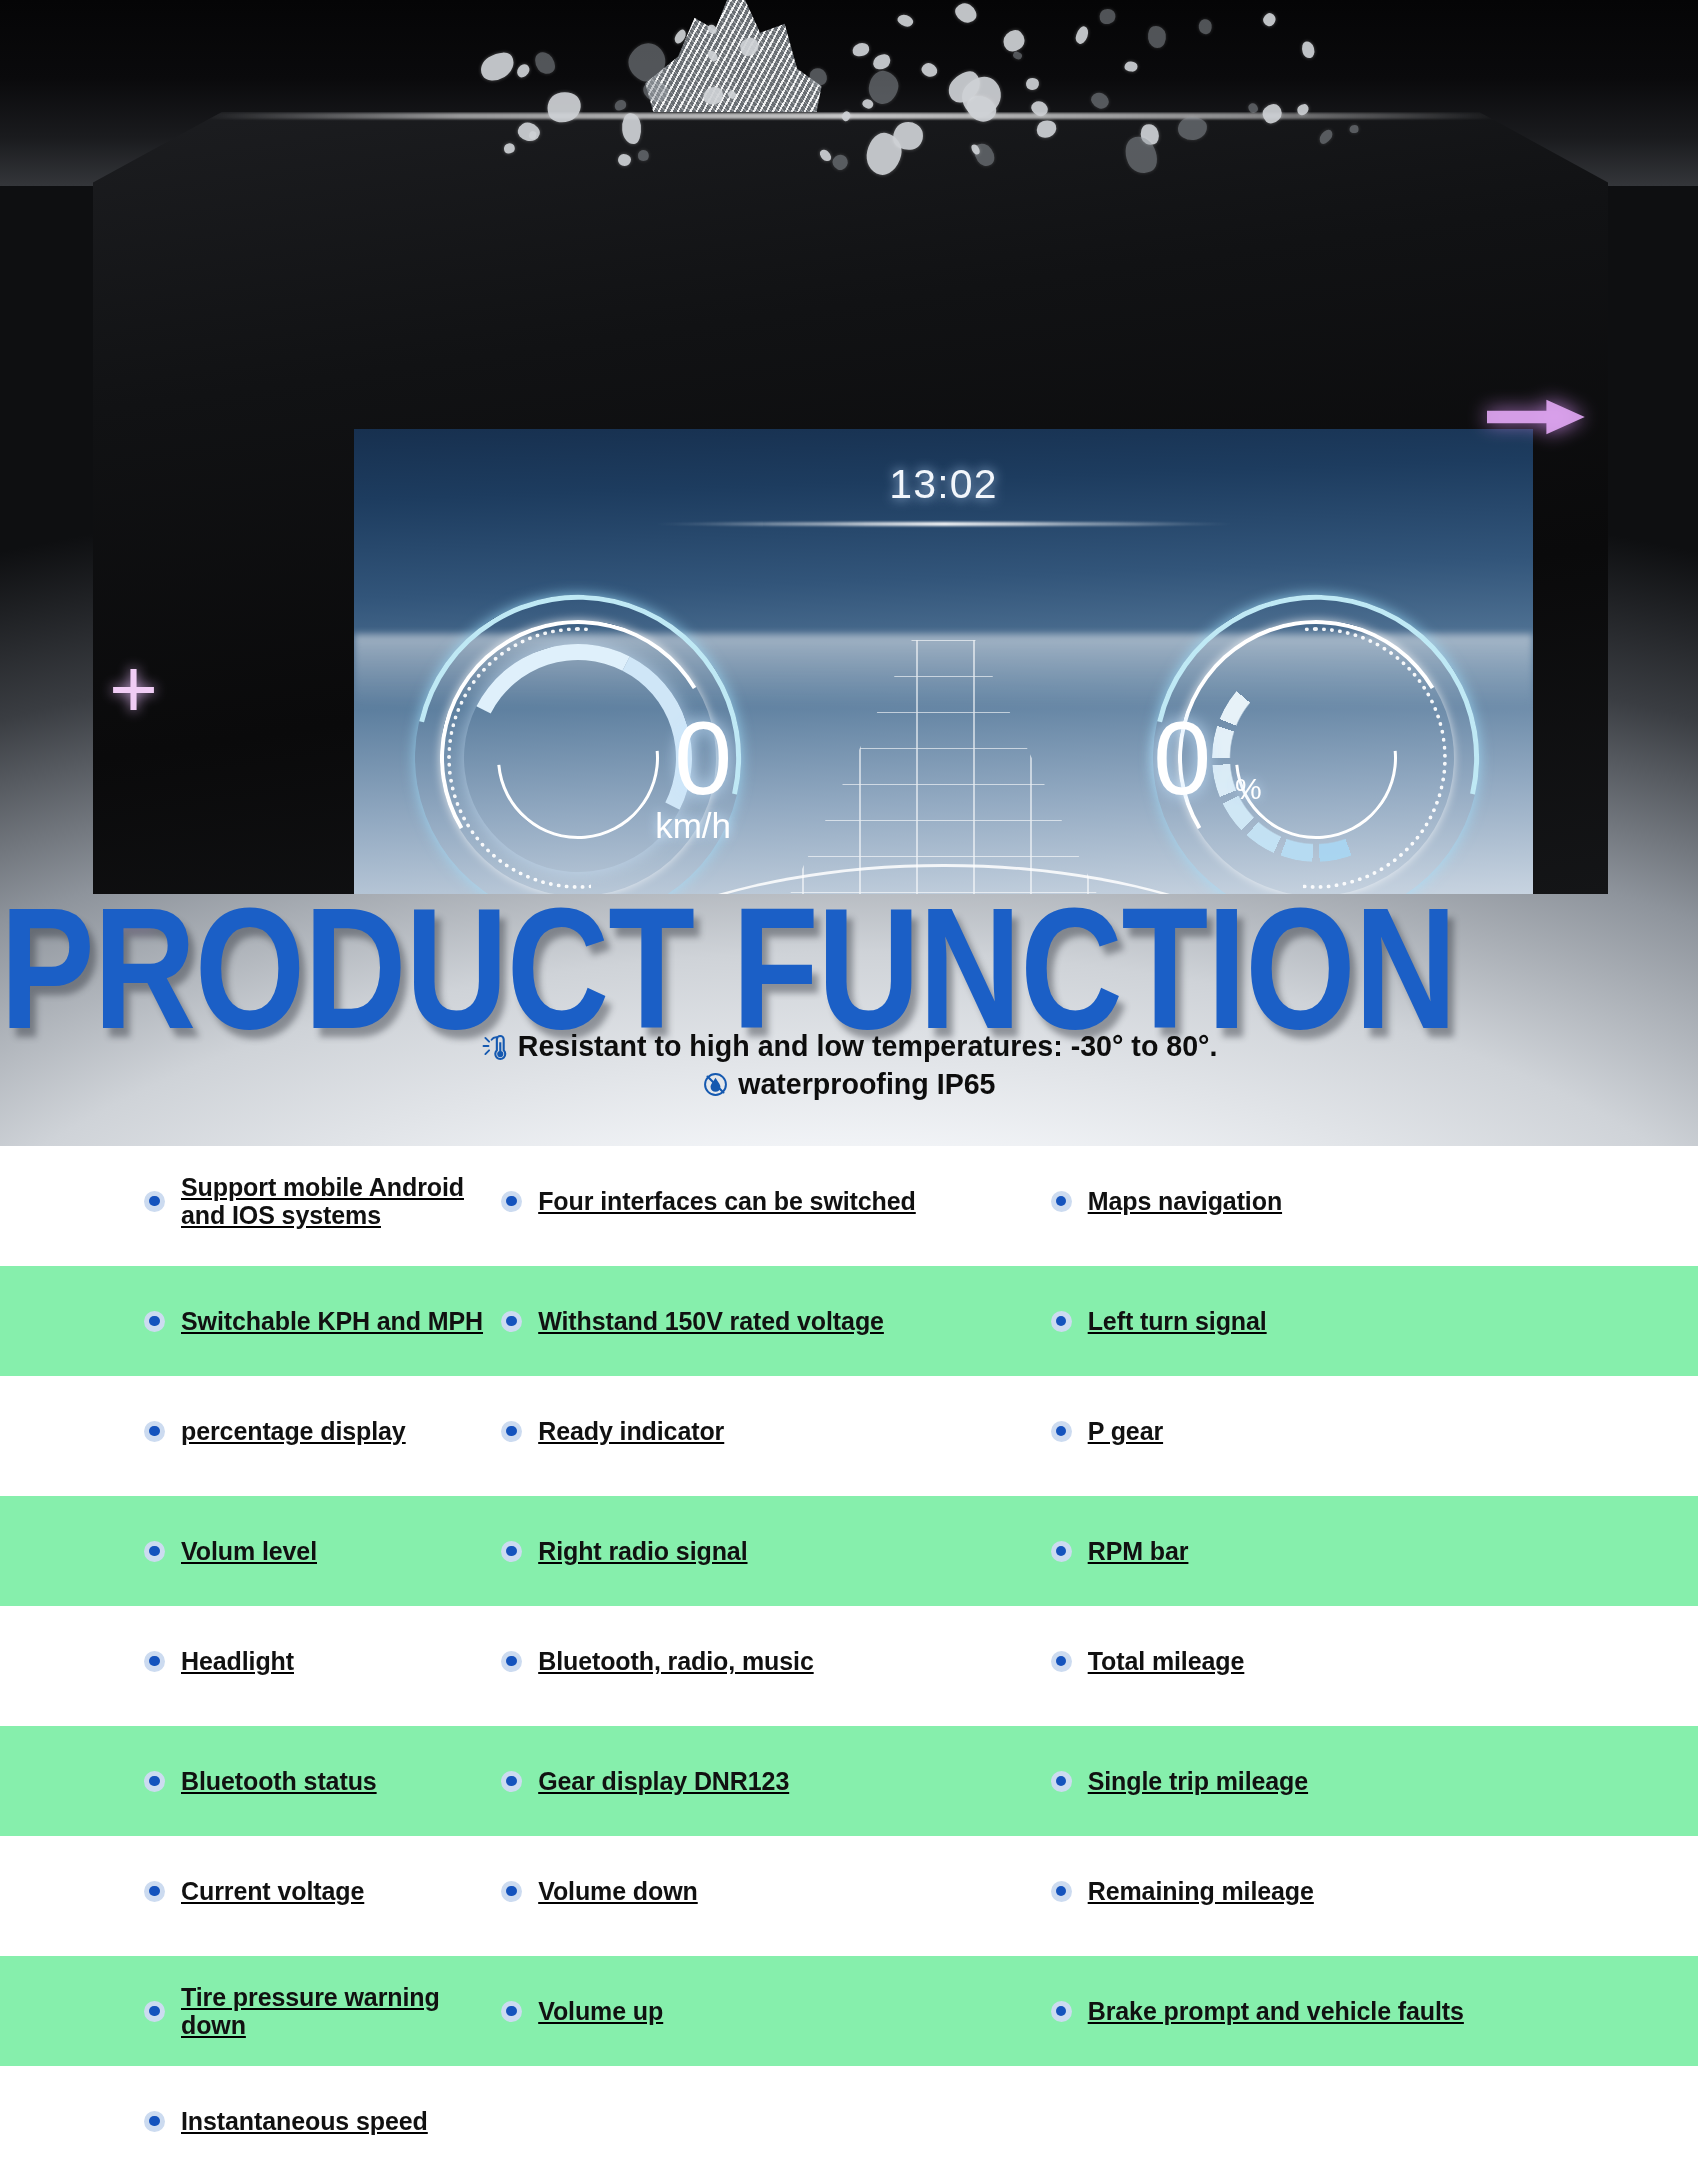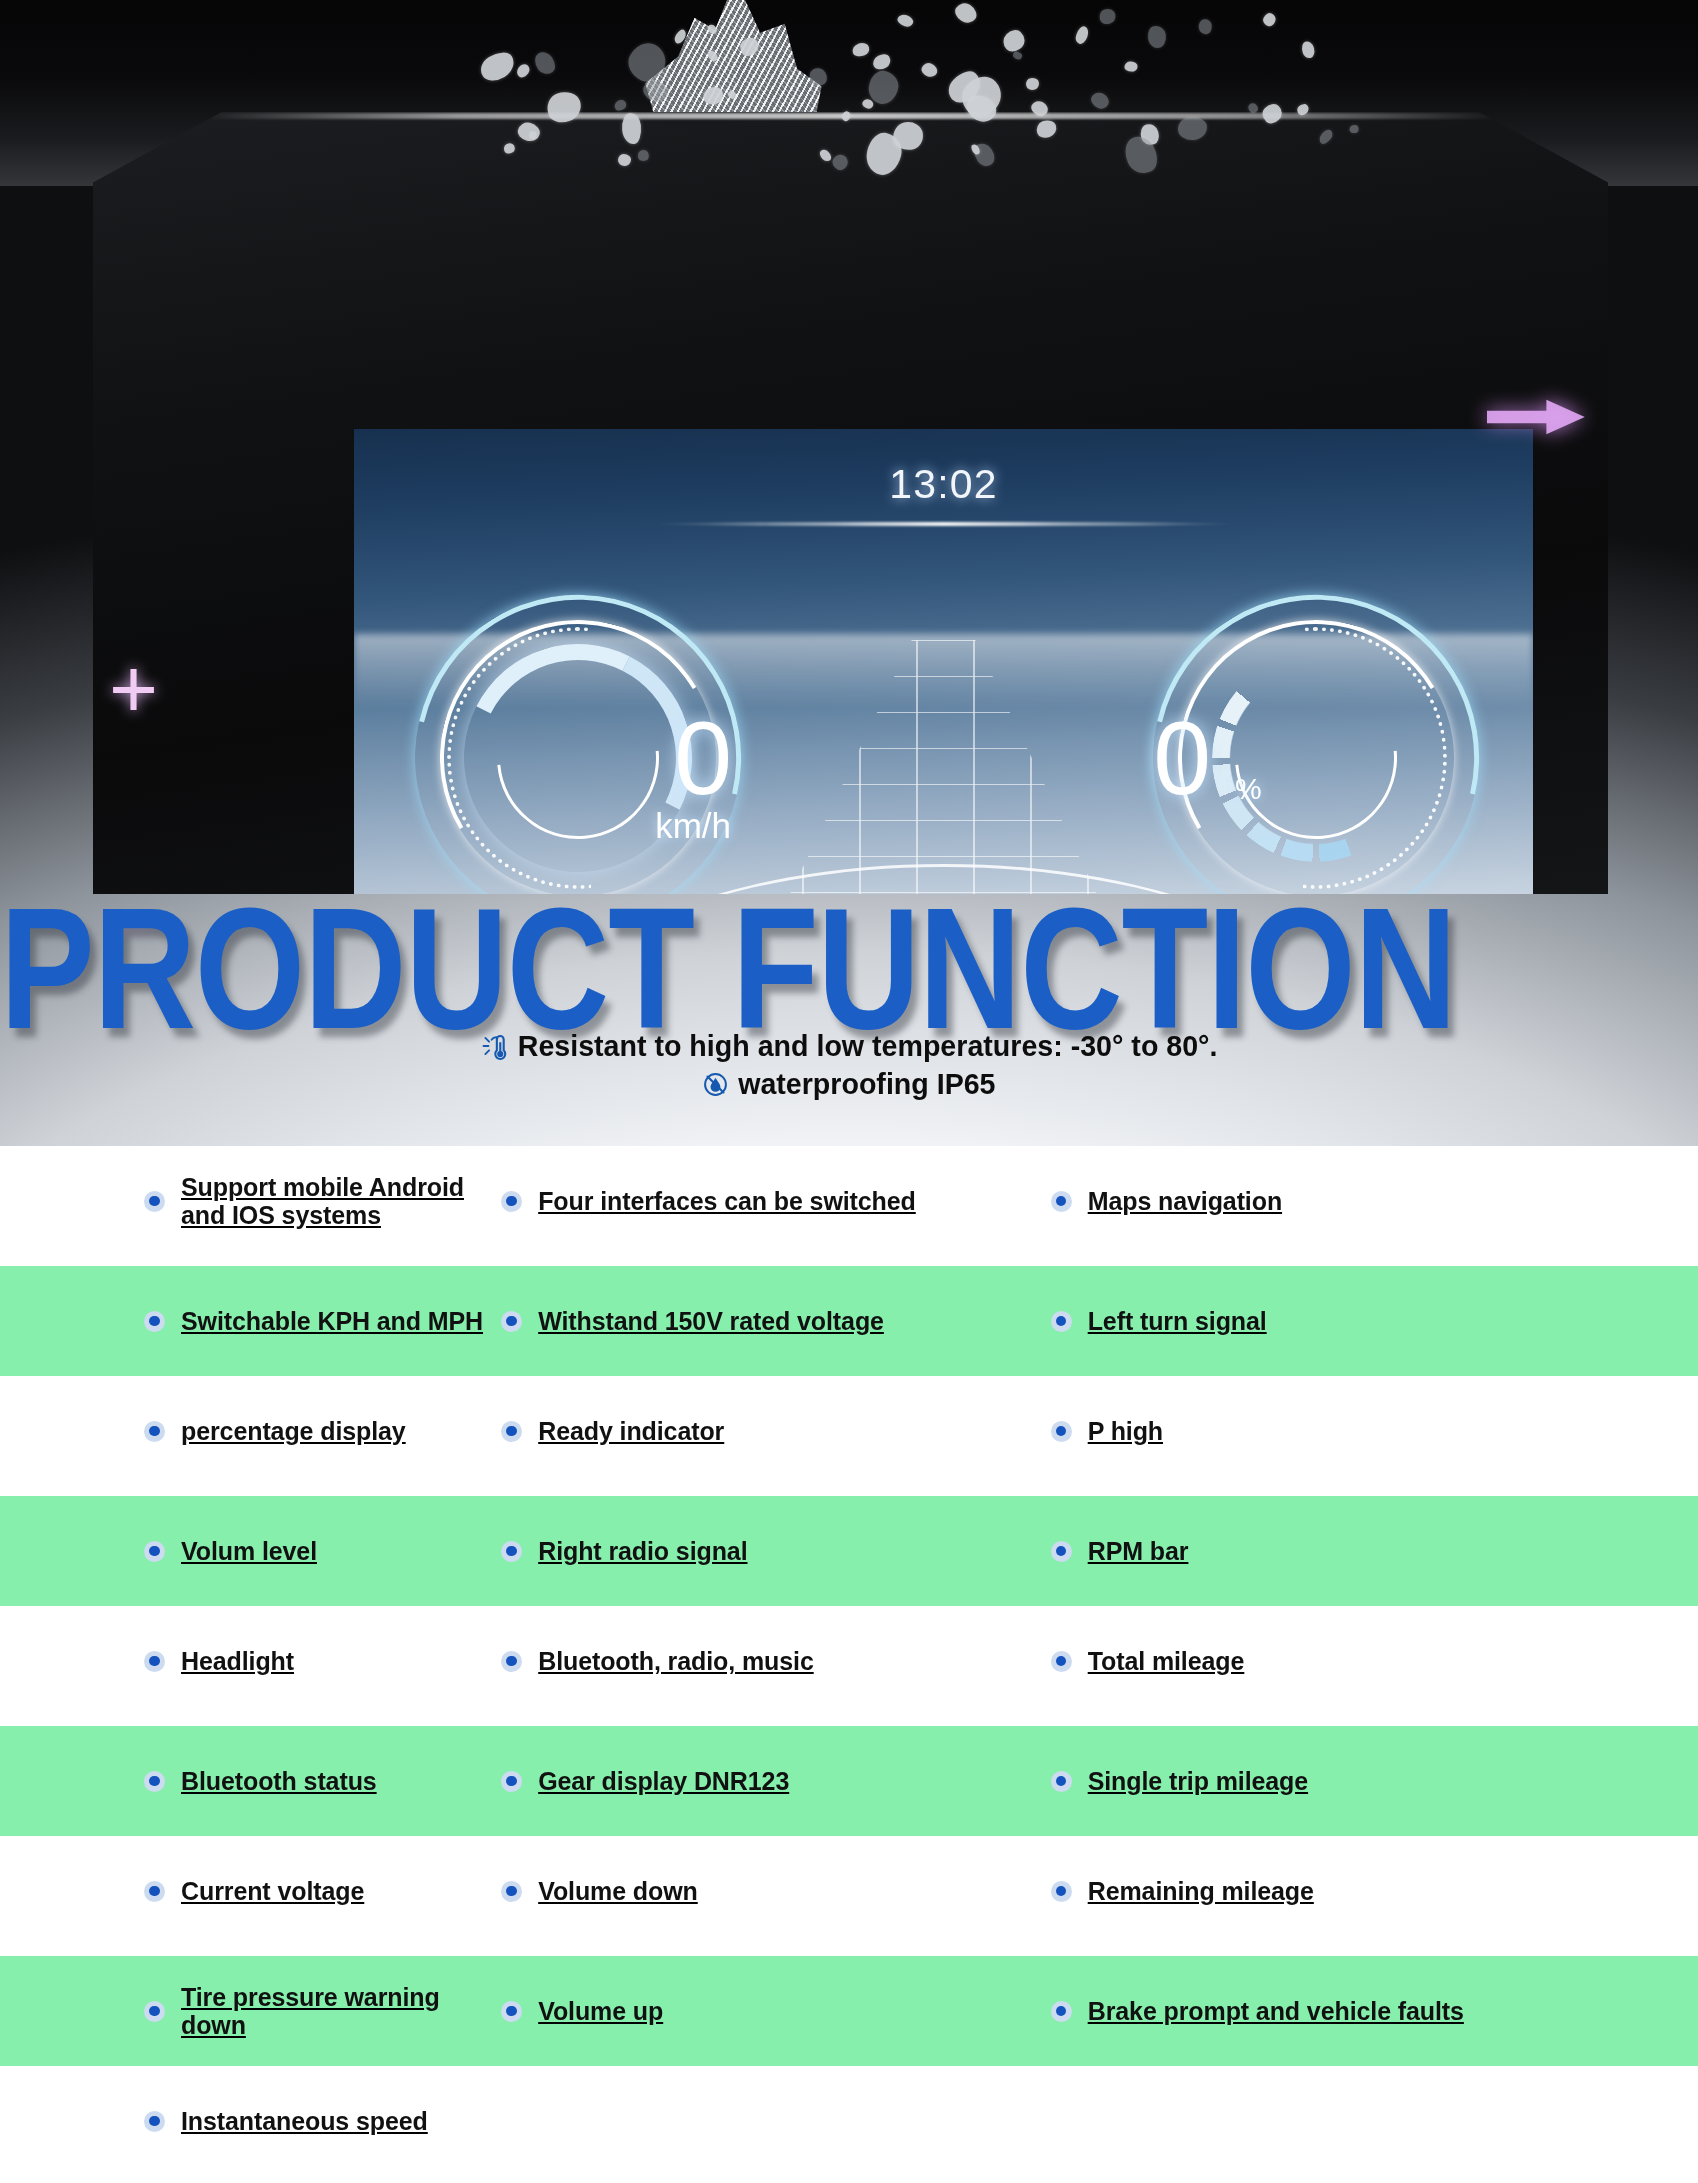--- a/index.html
+++ b/index.html
@@ -377,21 +377,21 @@
       <div class="cell c2">
         <span class="bullet">
           <i></i>
         </span>
         <span class="flabel">Ready indicator</span>
       </div>
       <div class="cell c3">
         <span class="bullet">
           <i></i>
         </span>
-        <span class="flabel">P high</span>
+        <span class="flabel">P gear</span>
       </div>
     </div>
     <div class="frow alt">
       <div class="cell c1">
         <span class="bullet">
           <i></i>
         </span>
         <span class="flabel">Volum level</span>
       </div>
       <div class="cell c2">

